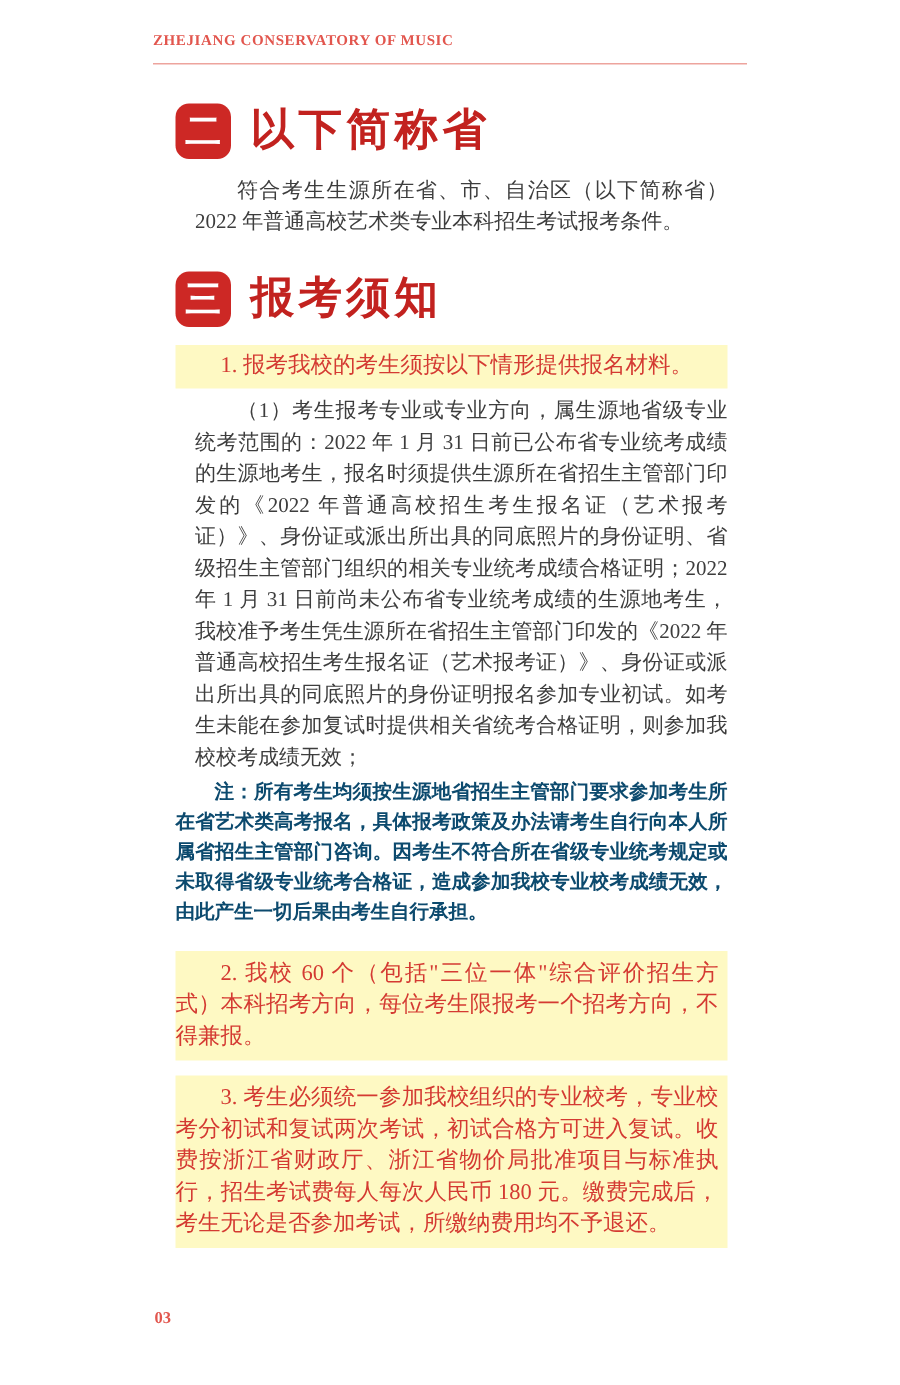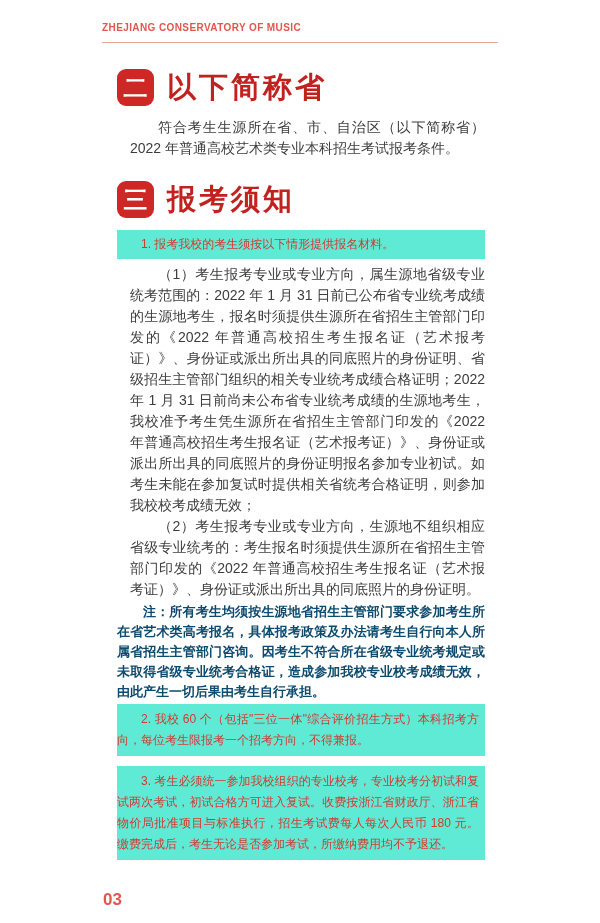--- a/index.html
+++ b/index.html
@@ -4,21 +4,21 @@
 <style>
   * { box-sizing: border-box; }
   html, body { margin: 0; padding: 0; background: #ffffff; }
   .page {
     position: relative;
     width: 480px;
     height: 923px;
     margin: 0 auto;
     background: #ffffff;
     overflow: hidden;
-    font-family: Liberation Sans, sans-serif;
+    font-family: Liberation Serif, serif;
   }
   
   .header { padding: 22px 42px 0 42px; }
   .org-name {
     color: #e2564e;
     font-size: 10px;
     font-weight: bold;
     letter-spacing: 0.4px;
   }
   .header-rule { height: 1px; background: #eda49d; margin-top: 9px; }
@@ -65,39 +65,39 @@
     font-size: 13px;
     line-height: 20px;
     font-weight: bold;
     color: #0c4a6e;
     text-align: justify;
     text-indent: 2em;
   }
 
   
   .hl-box {
-    background: #5eead4;
+    background: #fef9c3;
     color: #d43a32;
-    font-size: 12px;
+    font-size: 15px;
     line-height: 21px;
     text-align: justify;
     text-indent: 2em;
   }
   .hl-heading { margin-top: 12px; padding: 4px 6px 4px 0; }
-  .hl-para-2 { margin-top: 2px; padding: 5px 6px 5px 0; }
+  .hl-para-2 { margin-top: 16px; padding: 5px 6px 5px 0; }
   .hl-para-3 { margin-top: 10px; padding: 5px 6px 5px 0; }
   .hl-heading-4 { margin-top: 12px; padding: 4px 6px 4px 0; }
 
   
   .page-number {
     position: absolute;
     left: 43px;
-    bottom: 13px;
+    bottom: 38px;
     color: #e2564e;
-    font-size: 17px;
+    font-size: 11px;
     font-weight: bold;
   }
 </style>
 </head>
 <body>
 
 <div class="page">
 
   <div class="header">
     <div class="org-name">ZHEJIANG CONSERVATORY OF MUSIC</div>
@@ -114,21 +114,20 @@
 
     <div class="sec-head second">
       <span class="sec-icon">三</span>
       <h1 class="sec-title">报考须知</h1>
     </div>
 
     <div class="hl-box hl-heading">1. 报考我校的考生须按以下情形提供报名材料。</div>
 
     <p class="body-para after-heading">（1）考生报考专业或专业方向，属生源地省级专业统考范围的：2022 年 1 月 31 日前已公布省专业统考成绩的生源地考生，报名时须提供生源所在省招生主管部门印发的《2022 年普通高校招生考生报名证（艺术报考证）》、身份证或派出所出具的同底照片的身份证明、省级招生主管部门组织的相关专业统考成绩合格证明；2022 年 1 月 31 日前尚未公布省专业统考成绩的生源地考生，我校准予考生凭生源所在省招生主管部门印发的《2022 年普通高校招生考生报名证（艺术报考证）》、身份证或派出所出具的同底照片的身份证明报名参加专业初试。如考生未能在参加复试时提供相关省统考合格证明，则参加我校校考成绩无效；</p>
 
-    <p class="body-para cont">（2）考生报考专业或专业方向，生源地不组织相应省级专业统考的：考生报名时须提供生源所在省招生主管部门印发的《2022 年普通高校招生考生报名证（艺术报考证）》、身份证或派出所出具的同底照片的身份证明。</p>
 
     <p class="note-para">注：所有考生均须按生源地省招生主管部门要求参加考生所在省艺术类高考报名，具体报考政策及办法请考生自行向本人所属省招生主管部门咨询。因考生不符合所在省级专业统考规定或未取得省级专业统考合格证，造成参加我校专业校考成绩无效，由此产生一切后果由考生自行承担。</p>
 
     <div class="hl-box hl-para-2">2. 我校 60 个（包括"三位一体"综合评价招生方式）本科招考方向，每位考生限报考一个招考方向，不得兼报。</div>
 
     <div class="hl-box hl-para-3">3. 考生必须统一参加我校组织的专业校考，专业校考分初试和复试两次考试，初试合格方可进入复试。收费按浙江省财政厅、浙江省物价局批准项目与标准执行，招生考试费每人每次人民币 180 元。缴费完成后，考生无论是否参加考试，所缴纳费用均不予退还。</div>
 
 
 
   </div>

